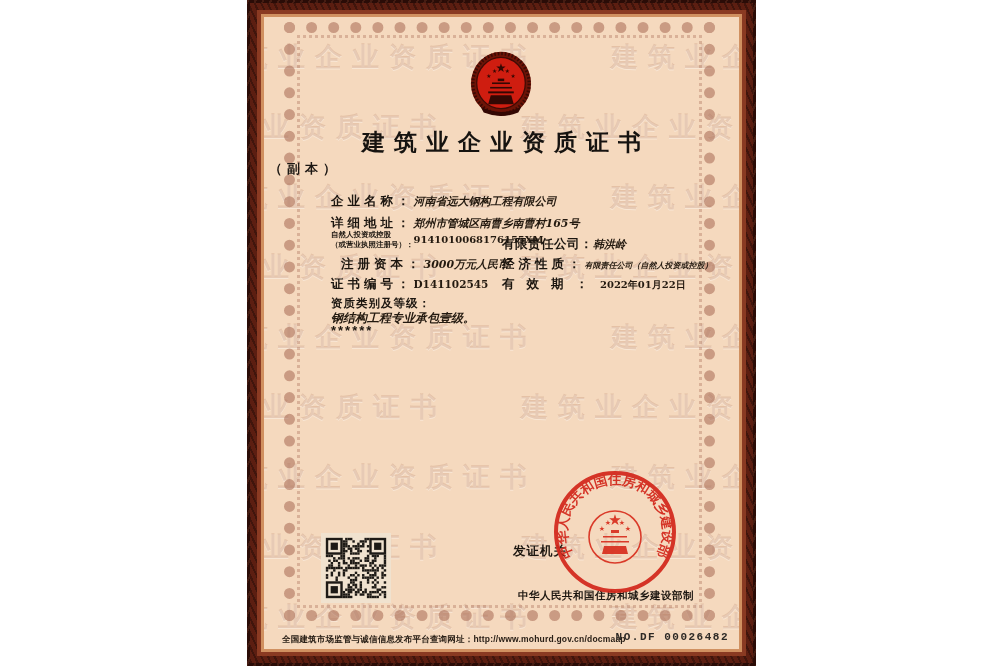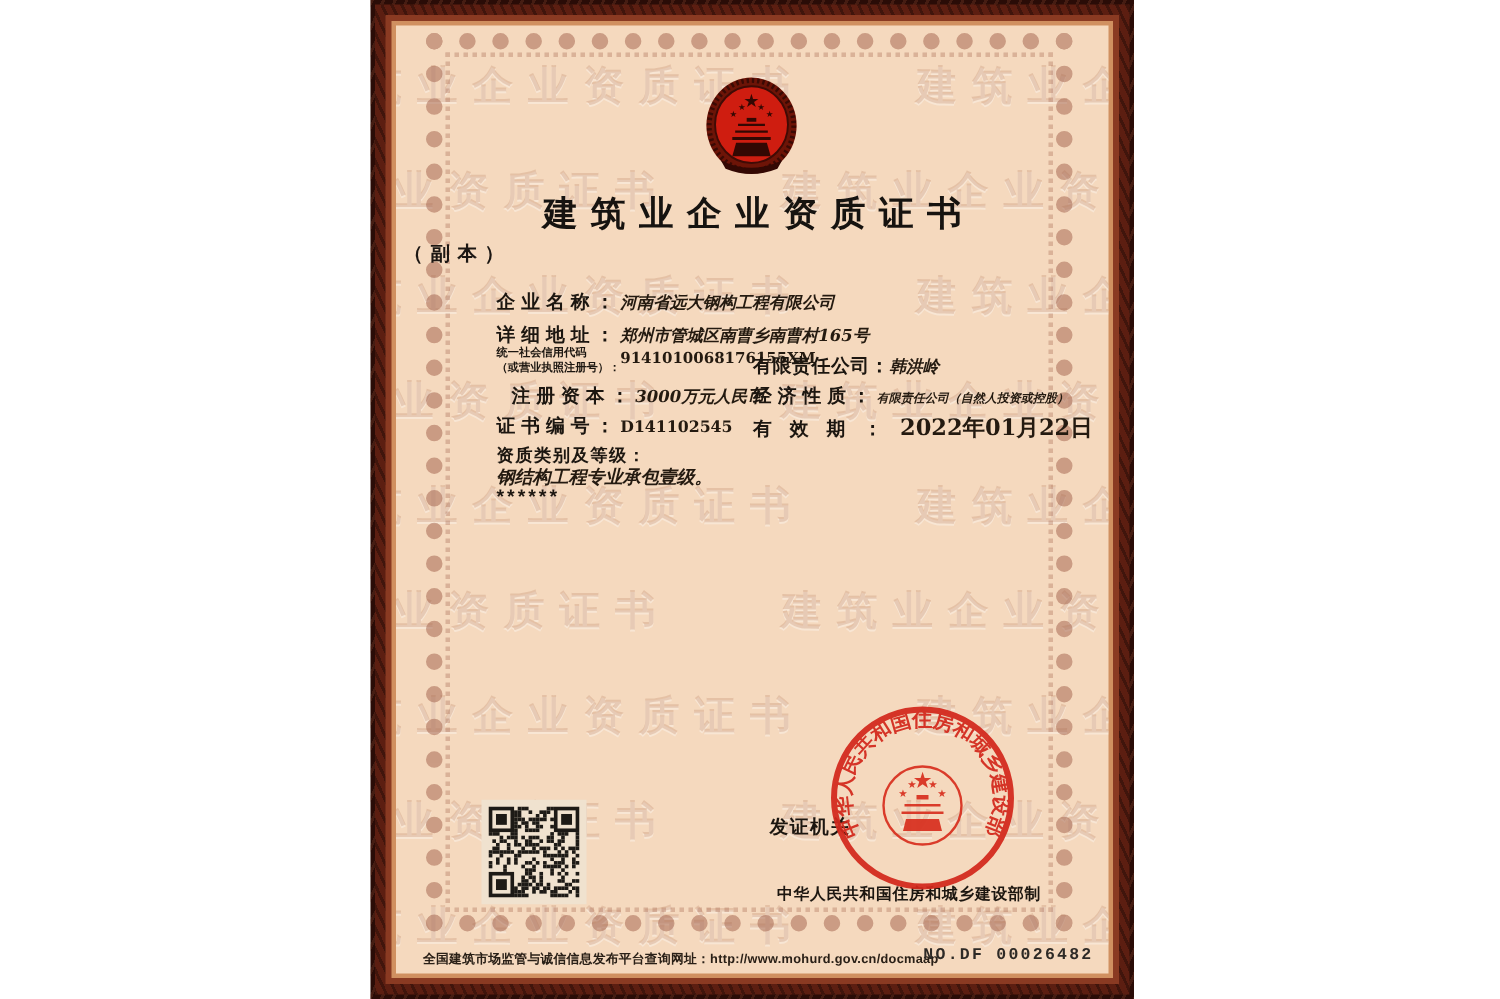--- a/index.html
+++ b/index.html
@@ -112,21 +112,21 @@
           <span class="val">河南省远大钢构工程有限公司</span>
         </div>
 
         <div class="row" style="left:67px;top:198px;">
           <span class="lbl lbl-4">详细地址：</span>
           <span class="val">郑州市管城区南曹乡南曹村165号</span>
         </div>
 
         <div class="row" style="left:67px;top:213px;align-items:center;">
           <span class="lbl-small">
-            <span>统一社会信用代码</span><br>
+            <span>自然人投资或控股</span><br>
             <span>（或营业执照注册号）：</span>
           </span>
           <span class="val" style="font-size:10px;font-style:normal;">9141010068176155XM</span>
         </div>
 
         <div class="row" style="left:238px;top:219px;">
           <span class="lbl lbl-5">有限责任公司：</span>
           <span class="val">韩洪岭</span>
         </div>
 
@@ -140,21 +140,21 @@
           <span class="val val-sm">有限责任公司（自然人投资或控股）</span>
         </div>
 
         <div class="row" style="left:67px;top:259px;">
           <span class="lbl lbl-4">证书编号：</span>
           <span class="val" style="font-style:normal;font-size:10.5px;">D141102545</span>
         </div>
 
         <div class="row" style="left:238px;top:259px;">
           <span class="lbl lbl-3">有效期：</span>
-          <span class="val" style="font-style:normal;font-size:15px;">2022年01月22日</span>
+          <span class="val" style="font-style:normal;font-size:10px;">2022年01月22日</span>
         </div>
 
         <div class="qual-header">资质类别及等级：</div>
         <div class="qual-item">钢结构工程专业承包壹级。</div>
         <div class="qual-stars">******</div>
 
         <svg id="qr-svg" class="qr" width="72" height="70" viewBox="0 0 29 29">
             <rect x="0" y="0" width="29" height="29" fill="#f0e2cf"></rect>
             <rect x="10" y="2" width="1" height="1" fill="#1d1a16"></rect>
             <rect x="11" y="2" width="1" height="1" fill="#1d1a16"></rect>

